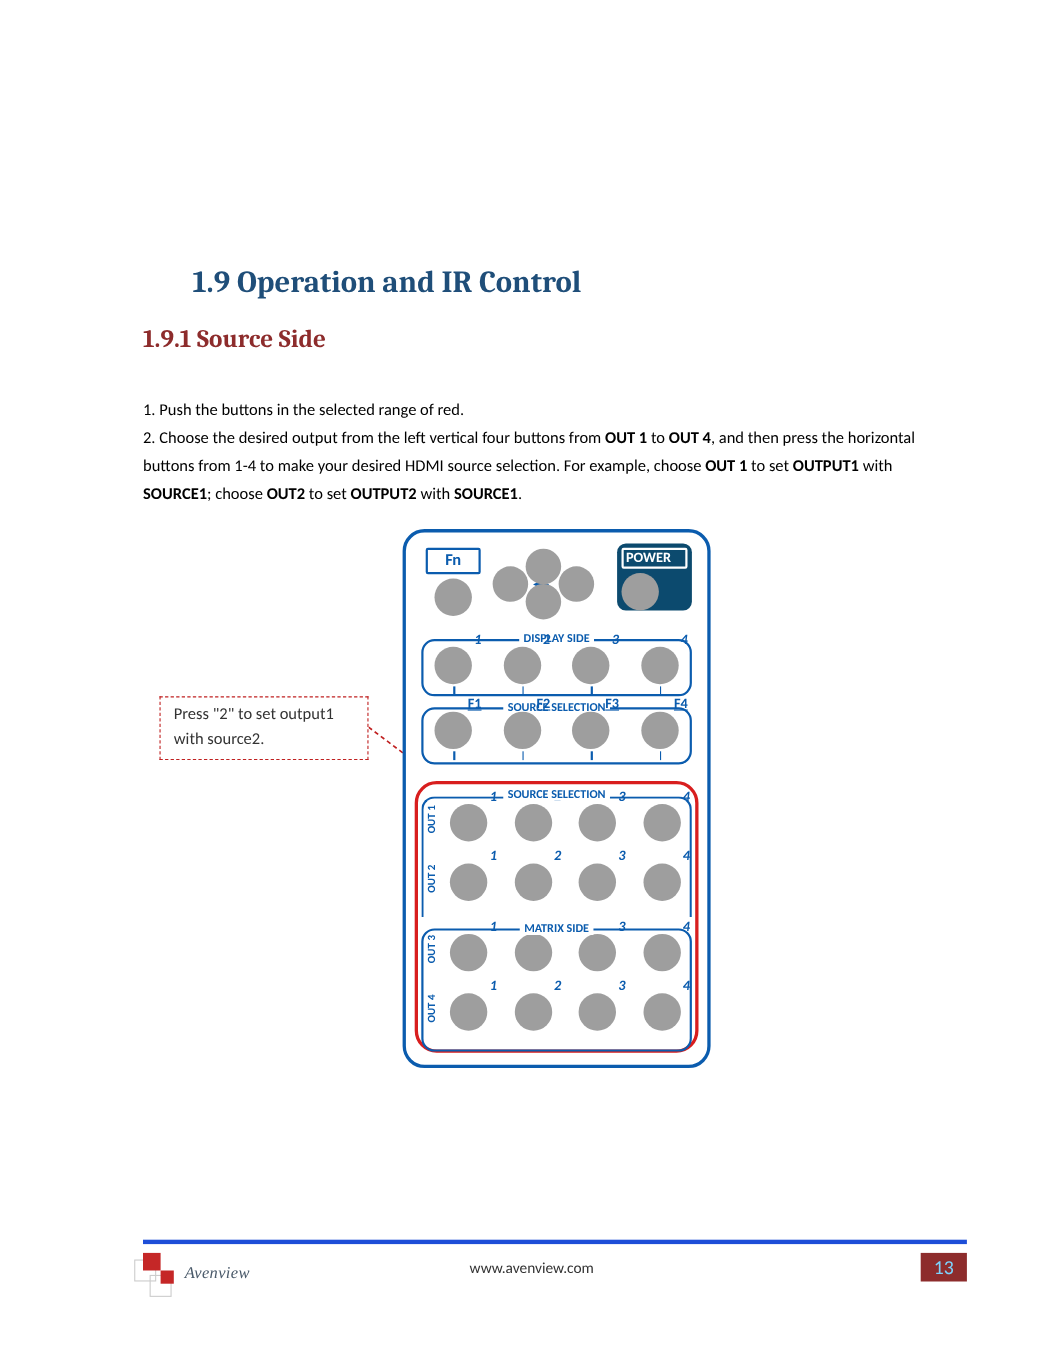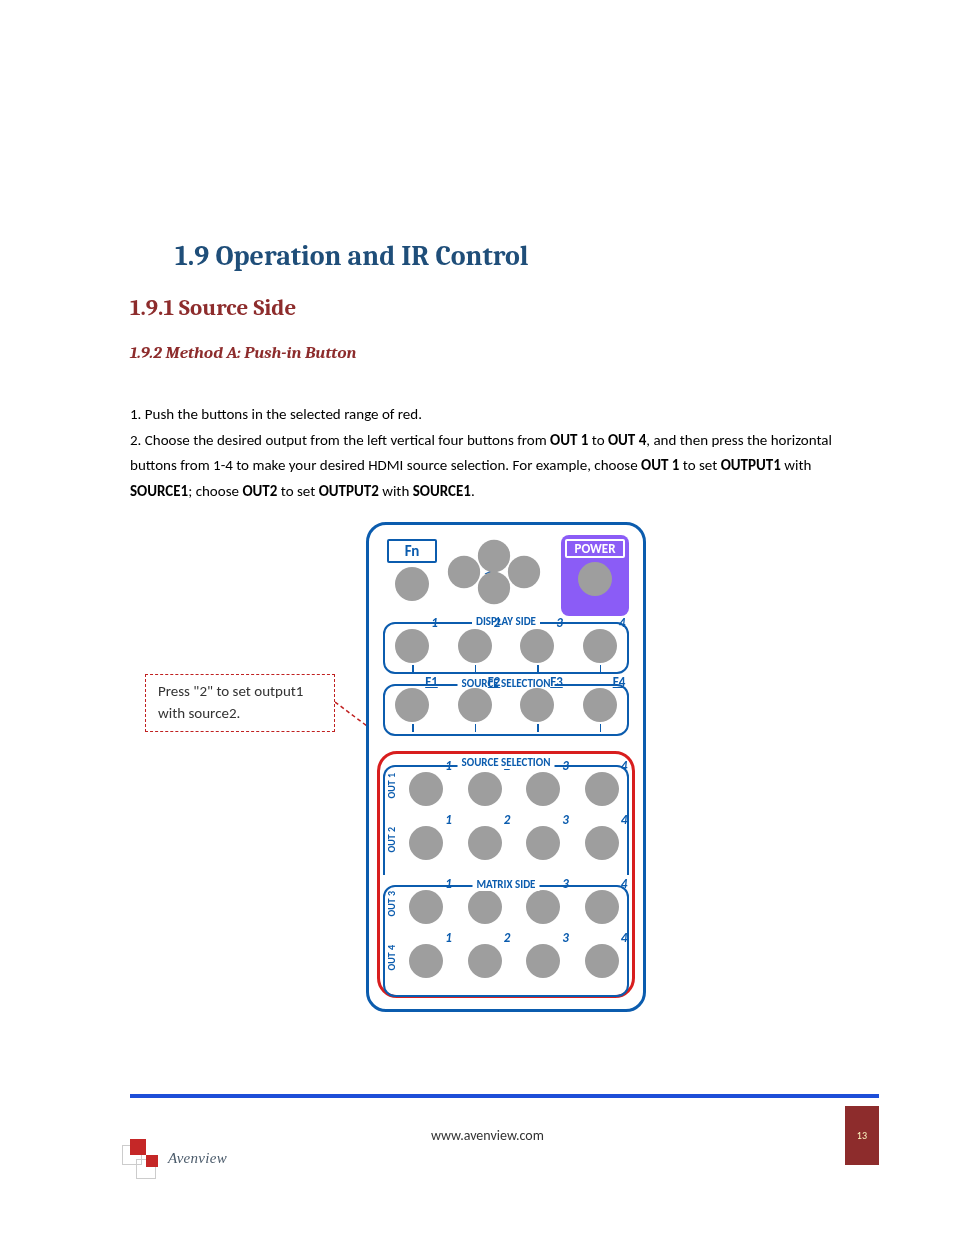--- a/index.html
+++ b/index.html
@@ -133,24 +133,23 @@
     font-size: 9px;
     color: #0b5cae;
     font-weight: bold;
     letter-spacing: -1px;
   }
   .power {
     position: absolute;
     right: 14px;
     top: 10px;
     width: 60px;
-    text-align: center;
-    background: #8b5cf6;
+    background: #0c4a6e;
     border-radius: 8px;
-    padding: 4px 4px 20px 4px;
+    padding: 4px 4px 0 4px;
   }
   .power-label {
     color: #fff;
     font-weight: bold;
     font-size: 13px;
     margin-bottom: 4px;
     border: 2px solid #fff;
     border-radius: 2px;
     padding: 0 2px;
   }
@@ -277,23 +276,23 @@
     align-items: center;
   }
   .footer-url {
     flex: 1;
     text-align: center;
     font-size: 14px;
     color: #333;
   }
   .footer-page {
     background: #8d2c2c;
-    color: #fef9c3;
-    padding: 23px 12px;
-    font-size: 10px;
+    color: #7dd3fc;
+    padding: 2px 12px;
+    font-size: 18px;
   }
   .logo-squares {
     position: absolute;
     bottom: 56px;
     left: 122px;
     width: 44px;
     height: 44px;
   }
   .logo-squares .sq {
     position: absolute;
@@ -315,21 +314,20 @@
     font-style: italic;
     letter-spacing: 0.3px;
   }
 </style>
 </head>
 <body>
 
 <div class="page">
   <div class="h1">1.9    Operation and IR Control</div>
   <div class="h2">1.9.1 Source Side</div>
-  <div class="h3">1.9.2 Method A: Push-in Button</div>
 
   <div class="body-text">
     <span>1. Push the buttons in the selected range of red.</span><br>
     <span>2. Choose the desired output from the left vertical four buttons from </span><b>OUT 1</b><span> to </span><b>OUT 4</b><span>, and then press the horizontal buttons from 1-4 to make your desired HDMI source selection. For example, choose </span><b>OUT 1</b><span> to set </span><b>OUTPUT1</b><span> with </span><b>SOURCE1</b><span>; choose </span><b>OUT2</b><span> to set </span><b>OUTPUT2</b><span> with </span><b>SOURCE1</b><span>.</span>
   </div>
 
 
   <div class="figure-wrap">
     <div class="callout">Press "2" to set output1 with source2.</div>
     <svg class="callout-line">

